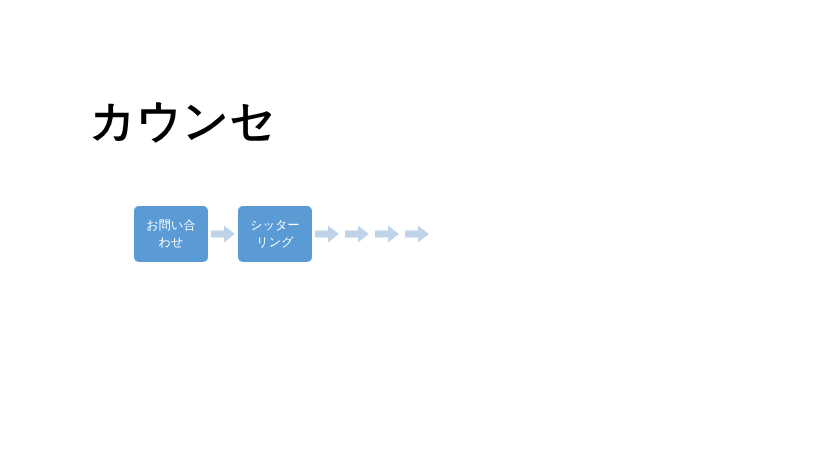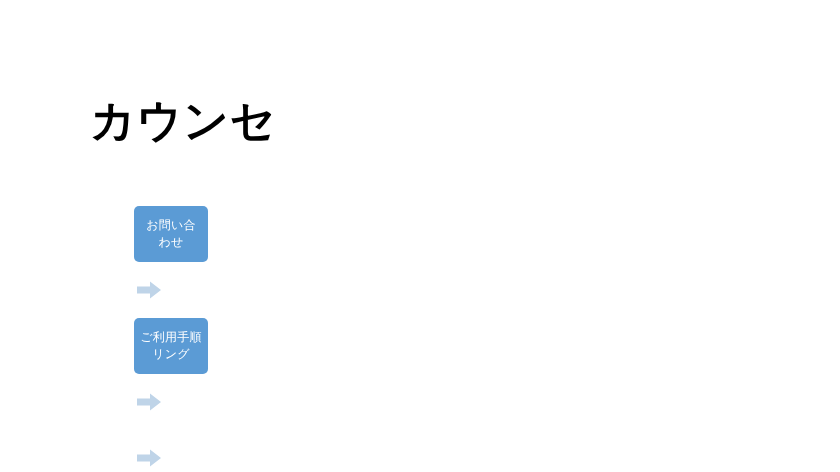--- a/index.html
+++ b/index.html
@@ -33,21 +33,21 @@
     font-family: "DejaVu Sans", "Liberation Sans", sans-serif;
   }
 
   
   #flow {
     position: absolute;
     left: 134px;
     top: 206px;
     height: 56px;
     display: flex;
-    flex-direction: column;
+    flex-direction: row;
     align-items: flex-start;
   }
 
   .step-box {
     width: 74px;
     height: 56px;
     box-sizing: border-box;
     background: #5b9bd5;
     border-radius: 5px;
     display: flex;
@@ -93,21 +93,21 @@
     </div>
     <div class="flow-arrow">
       <span>
         <svg width="24" height="18" viewBox="0 0 24 18" aria-hidden="true">
           <polygon points="0,5.5 13,5.5 13,0.5 24,9 13,17.5 13,12.5 0,12.5" fill="#BFD4E8"></polygon>
         </svg>
       </span>
     </div>
 
     <div class="step-box">
-      <span class="step-label">ご利用手順
+      <span class="step-label">シッター
 リング</span>
     </div>
     <div class="flow-arrow">
       <span>
         <svg width="24" height="18" viewBox="0 0 24 18" aria-hidden="true">
           <polygon points="0,5.5 13,5.5 13,0.5 24,9 13,17.5 13,12.5 0,12.5" fill="#BFD4E8"></polygon>
         </svg>
       </span>
     </div>
 

